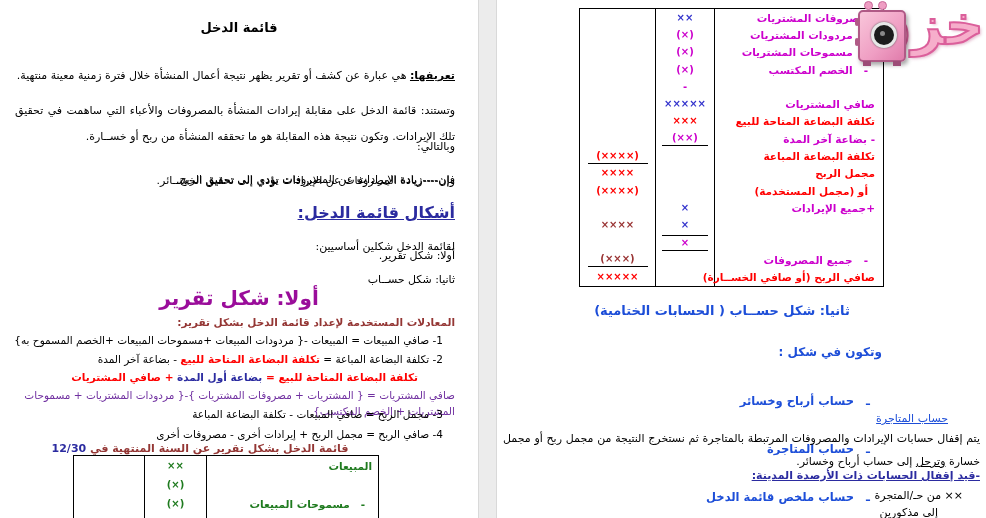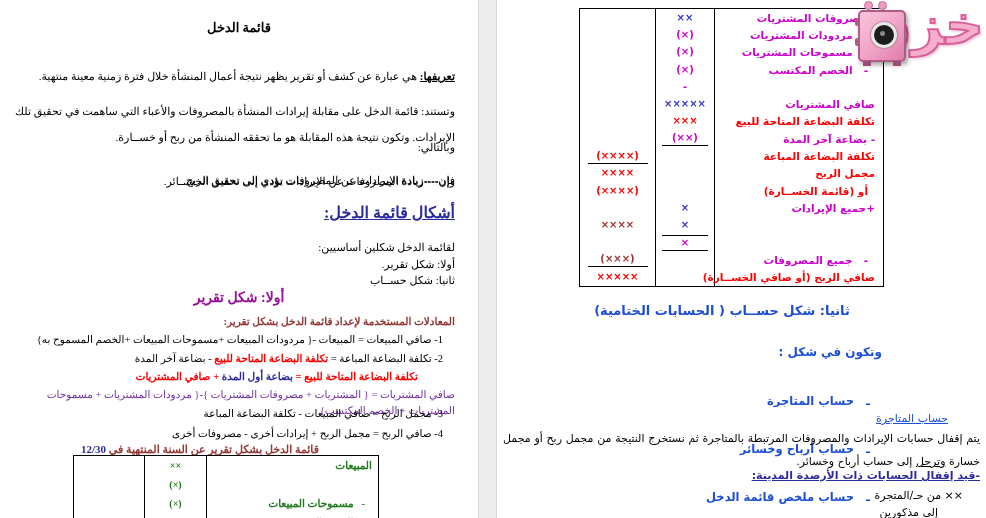--- a/index.html
+++ b/index.html
@@ -3,21 +3,21 @@
 <meta charset="utf-8">
 <style>
   html,body{margin:0;padding:0;}
   body{
     width:986px;height:518px;position:relative;overflow:hidden;
     background:#ffffff;
     font-family:"DejaVu Sans", sans-serif;
     color:#000;
   }
   .page{position:absolute;top:0;height:518px;background:#fff;}
-  .page-left{left:0;width:478px;font-family:Liberation Serif, serif;}
+  .page-left{left:0;width:478px;}
   .page-right{left:497px;width:489px;}
   .page-divider{
     position:absolute;left:478px;top:0;width:19px;height:518px;
     background:#ececec;border-left:1px solid #d9d9d9;border-right:1px solid #d9d9d9;
     box-sizing:border-box;
   }
   .blk{position:absolute;direction:rtl;font-size:11px;line-height:16px;}
   .center{text-align:center;}
   .right{text-align:right;}
   .bold{font-weight:bold;}
@@ -39,23 +39,23 @@
 
   
   #lp-title{top:20px;left:0;right:0;font-size:13px;}
   #lp-def{top:68px;right:23px;left:15px;}
   #lp-basis{top:98px;right:23px;left:15px;line-height:26px;}
   #lp-thus{top:139px;right:23px;margin-left:11px;}
   #lp-profit{top:172px;right:23px;}
   #lp-loss{top:173px;right:23px;}
   #lp-forms-heading{top:205px;right:23px;font-size:16px;}
   #lp-forms-intro{top:239px;right:23px;}
-  #lp-form1{top:256px;right:23px;}
+  #lp-form1{top:248px;right:23px;}
   #lp-form2{top:272px;right:23px;}
-  #lp-report-heading{top:290px;left:0;right:12px;font-size:14px;padding-left:12px;}
+  #lp-report-heading{top:290px;left:0;right:12px;font-size:20px;padding-left:12px;}
   #lp-eq-intro{top:314px;right:23px;font-size:10.5px;}
   #lp-eq1{top:332px;right:35px;font-size:10.5px;}
   #lp-eq2{top:351px;right:35px;font-size:10.5px;}
   #lp-eq3{top:369px;right:60px;font-size:10.5px;}
   #lp-eq4{top:387px;right:23px;font-size:10.5px;}
   #lp-eq5{top:406px;right:35px;font-size:10.5px;}
   #lp-eq6{top:426px;right:35px;font-size:10.5px;}
   #lp-stmt-title{top:441px;left:20px;width:360px;font-size:11px;}
 
   
@@ -345,21 +345,21 @@
         </div>
       </div>
       <div class="tr">
         <div class="td td-left">
           <div class="val c-red">(××××)</div>
         </div>
         <div class="td td-mid">
           <div class="val"></div>
         </div>
         <div class="td td-label">
-          <div class="val c-red indent">أو (قائمة الخســارة)</div>
+          <div class="val c-red indent">أو (مجمل المستخدمة)</div>
         </div>
       </div>
       <div class="tr">
         <div class="td td-left">
           <div class="val"></div>
         </div>
         <div class="td td-mid">
           <div class="val c-blue">×</div>
         </div>
         <div class="td td-label">
@@ -410,22 +410,22 @@
           <div class="val c-red">صافي الربح (أو صافي الخســارة)</div>
         </div>
       </div>
     </div>
 
   <div id="rp-heading" class="blk center bold heading-red">ثانيا: شكل حســاب  ( الحسابات الختامية)</div>
 
   <div id="rp-forms-intro" class="blk right bold purple-list">وتكون في شكل :</div>
 
   <div id="rp-forms-list" class="blk right bold purple-list">
+    <div>ـ   حساب أرباح وخسائر</div>
     <div>ـ   حساب المتاجرة</div>
-    <div>ـ   حساب أرباح وخسائر</div>
     <div>ـ   حساب ملخص قائمة الدخل</div>
   </div>
 
   <div id="rp-trading-heading" class="blk right u purple-list">حساب المتاجرة</div>
 
   <div id="rp-closing-para" class="blk just">
     <span>يتم إقفال حسابات الإيرادات والمصروفات المرتبطة بالمتاجرة ثم نستخرج النتيجة من مجمل ربح أو مجمل خسارة </span><span class="u">وترحل</span><span> إلى حساب أرباح وخسائر.</span>
   </div>
 
   <div id="rp-debit-heading" class="blk right bold u navy">-قيد إقفال الحسابات ذات الأرصدة المدينة:</div>

